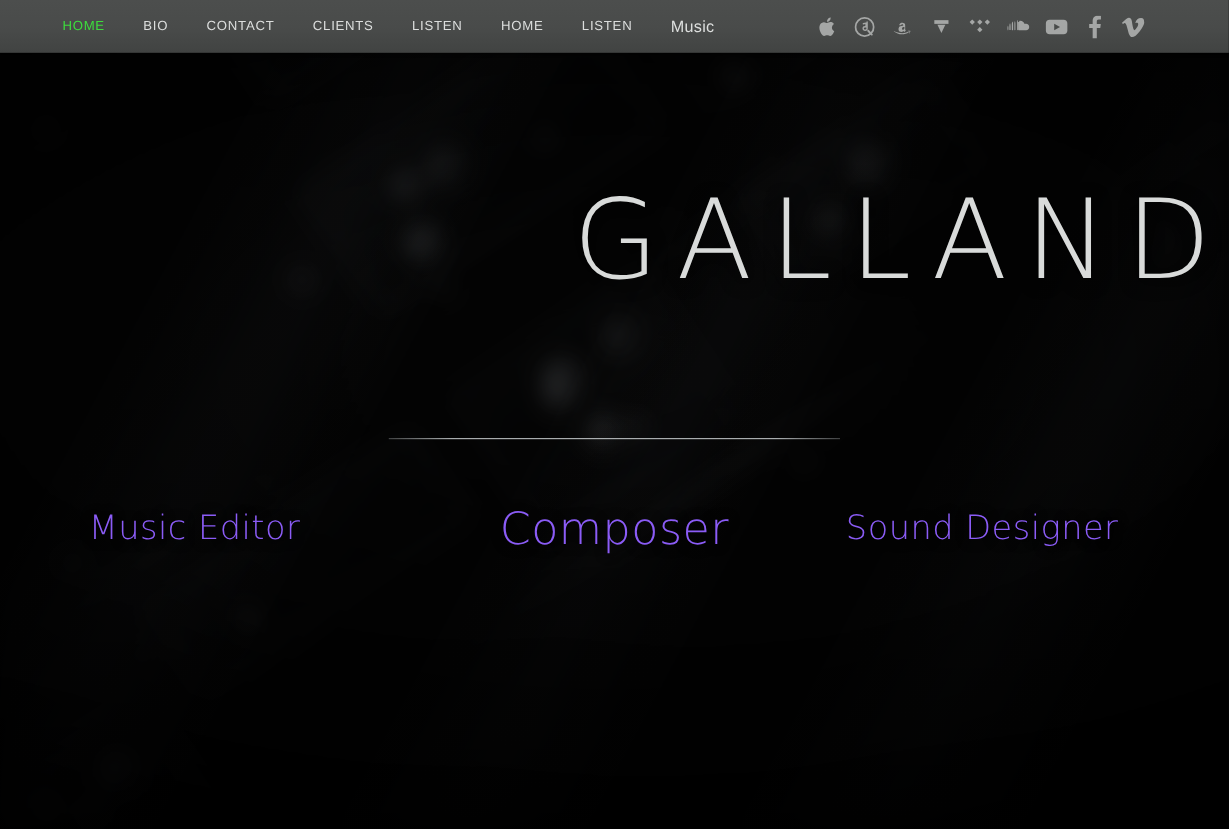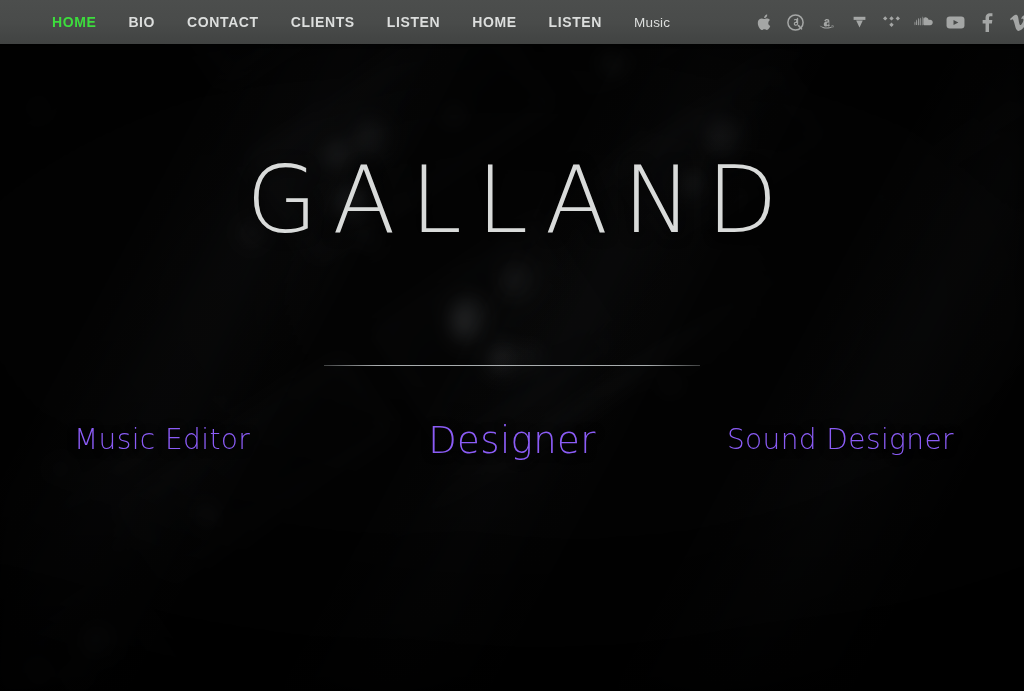--- a/index.html
+++ b/index.html
@@ -98,22 +98,22 @@
     background: linear-gradient(to bottom, #4c4e4d 0%, #494b4a 52%, #414342 100%);
     box-shadow: 0 1px 3px rgba(0,0,0,.55);
   }
   .nav-links {
     display: flex;
     align-items: center;
     margin-left: 52px;
   }
   .nav-link {
     color: #dcdedd;
-    font-size: 14px;
-    font-weight: 700;
+    font-size: 11px;
+    font-weight: 400;
     letter-spacing: .6px;
     margin-right: 32px;
     cursor: pointer;
     text-decoration: none;
     white-space: nowrap;
   }
   .nav-link.active { color: #3ddd3d; }
   .nav-link.plain { font-weight: 400; letter-spacing: .2px; font-size: 13.5px; }
 
   .nav-social {
@@ -148,21 +148,21 @@
     font-size: 92px;
     font-weight: 300;
     line-height: 1.02;
     letter-spacing: 15px;
     text-indent: 15px;
     font-family: "DejaVu Sans", "Liberation Sans", sans-serif;
     text-shadow: 0 2px 14px rgba(0,0,0,.75);
     user-select: none;
   }
   .hero-title .ln { display: block; }
-  .hero-title .ln2 { margin-top: 12px; }
+  .hero-title .ln2 { margin-top: 12px; text-align: right; }
 
   .hero-divider {
     width: 376px;
     height: 1px;
     margin: 56px auto 0 auto;
     background: linear-gradient(to right, rgba(205,210,212,.30), rgba(205,210,212,.82) 14%, rgba(205,210,212,.82) 86%, rgba(205,210,212,.30));
   }
 
   .taglines {
     position: relative;
@@ -174,21 +174,21 @@
     color: #8b5cf6;
     font-weight: 300;
     font-family: "DejaVu Sans", "Liberation Sans", sans-serif;
     letter-spacing: .4px;
     text-shadow: 0 1px 10px rgba(0,0,0,.8);
     white-space: nowrap;
     user-select: none;
   }
   .tag-left  { left: 74px;  bottom: 6px;  font-size: 28px; }
   .tag-center{ left: 50%; transform: translateX(-50%); bottom: 0px; font-size: 37px; }
-  .tag-right { right: 70px; bottom: 6px;  font-size: 28px; }
+  .tag-right { right: 92px; bottom: 6px;  font-size: 28px; }
 </style>
 </head>
 <body>
 
 <div class="page">
 
   <div class="bg-wrap">
     <div class="bg-layer">
       <div class="bg-panels" id="bg-panels" style="width: 2200px; height: 1700px; inset: auto; margin-left: -1100px; margin-top: -850px; position: absolute;">
           <div class="panel" style="left: 974.118px; top: 879.306px; width: 258.091px; height: 110.328px; opacity: 0.41;"></div>
@@ -308,18 +308,18 @@
 
   <div class="hero">
     <h1 class="hero-title">
       <span class="ln ln2">GALLAND</span>
     </h1>
 
     <div class="hero-divider"></div>
 
     <div class="taglines">
       <div class="tag tag-left">Music Editor</div>
-      <div class="tag tag-center">Designer</div>
+      <div class="tag tag-center">Composer</div>
       <div class="tag tag-right">Sound Designer</div>
     </div>
   </div>
 
 </div>
 
 </body></html>

